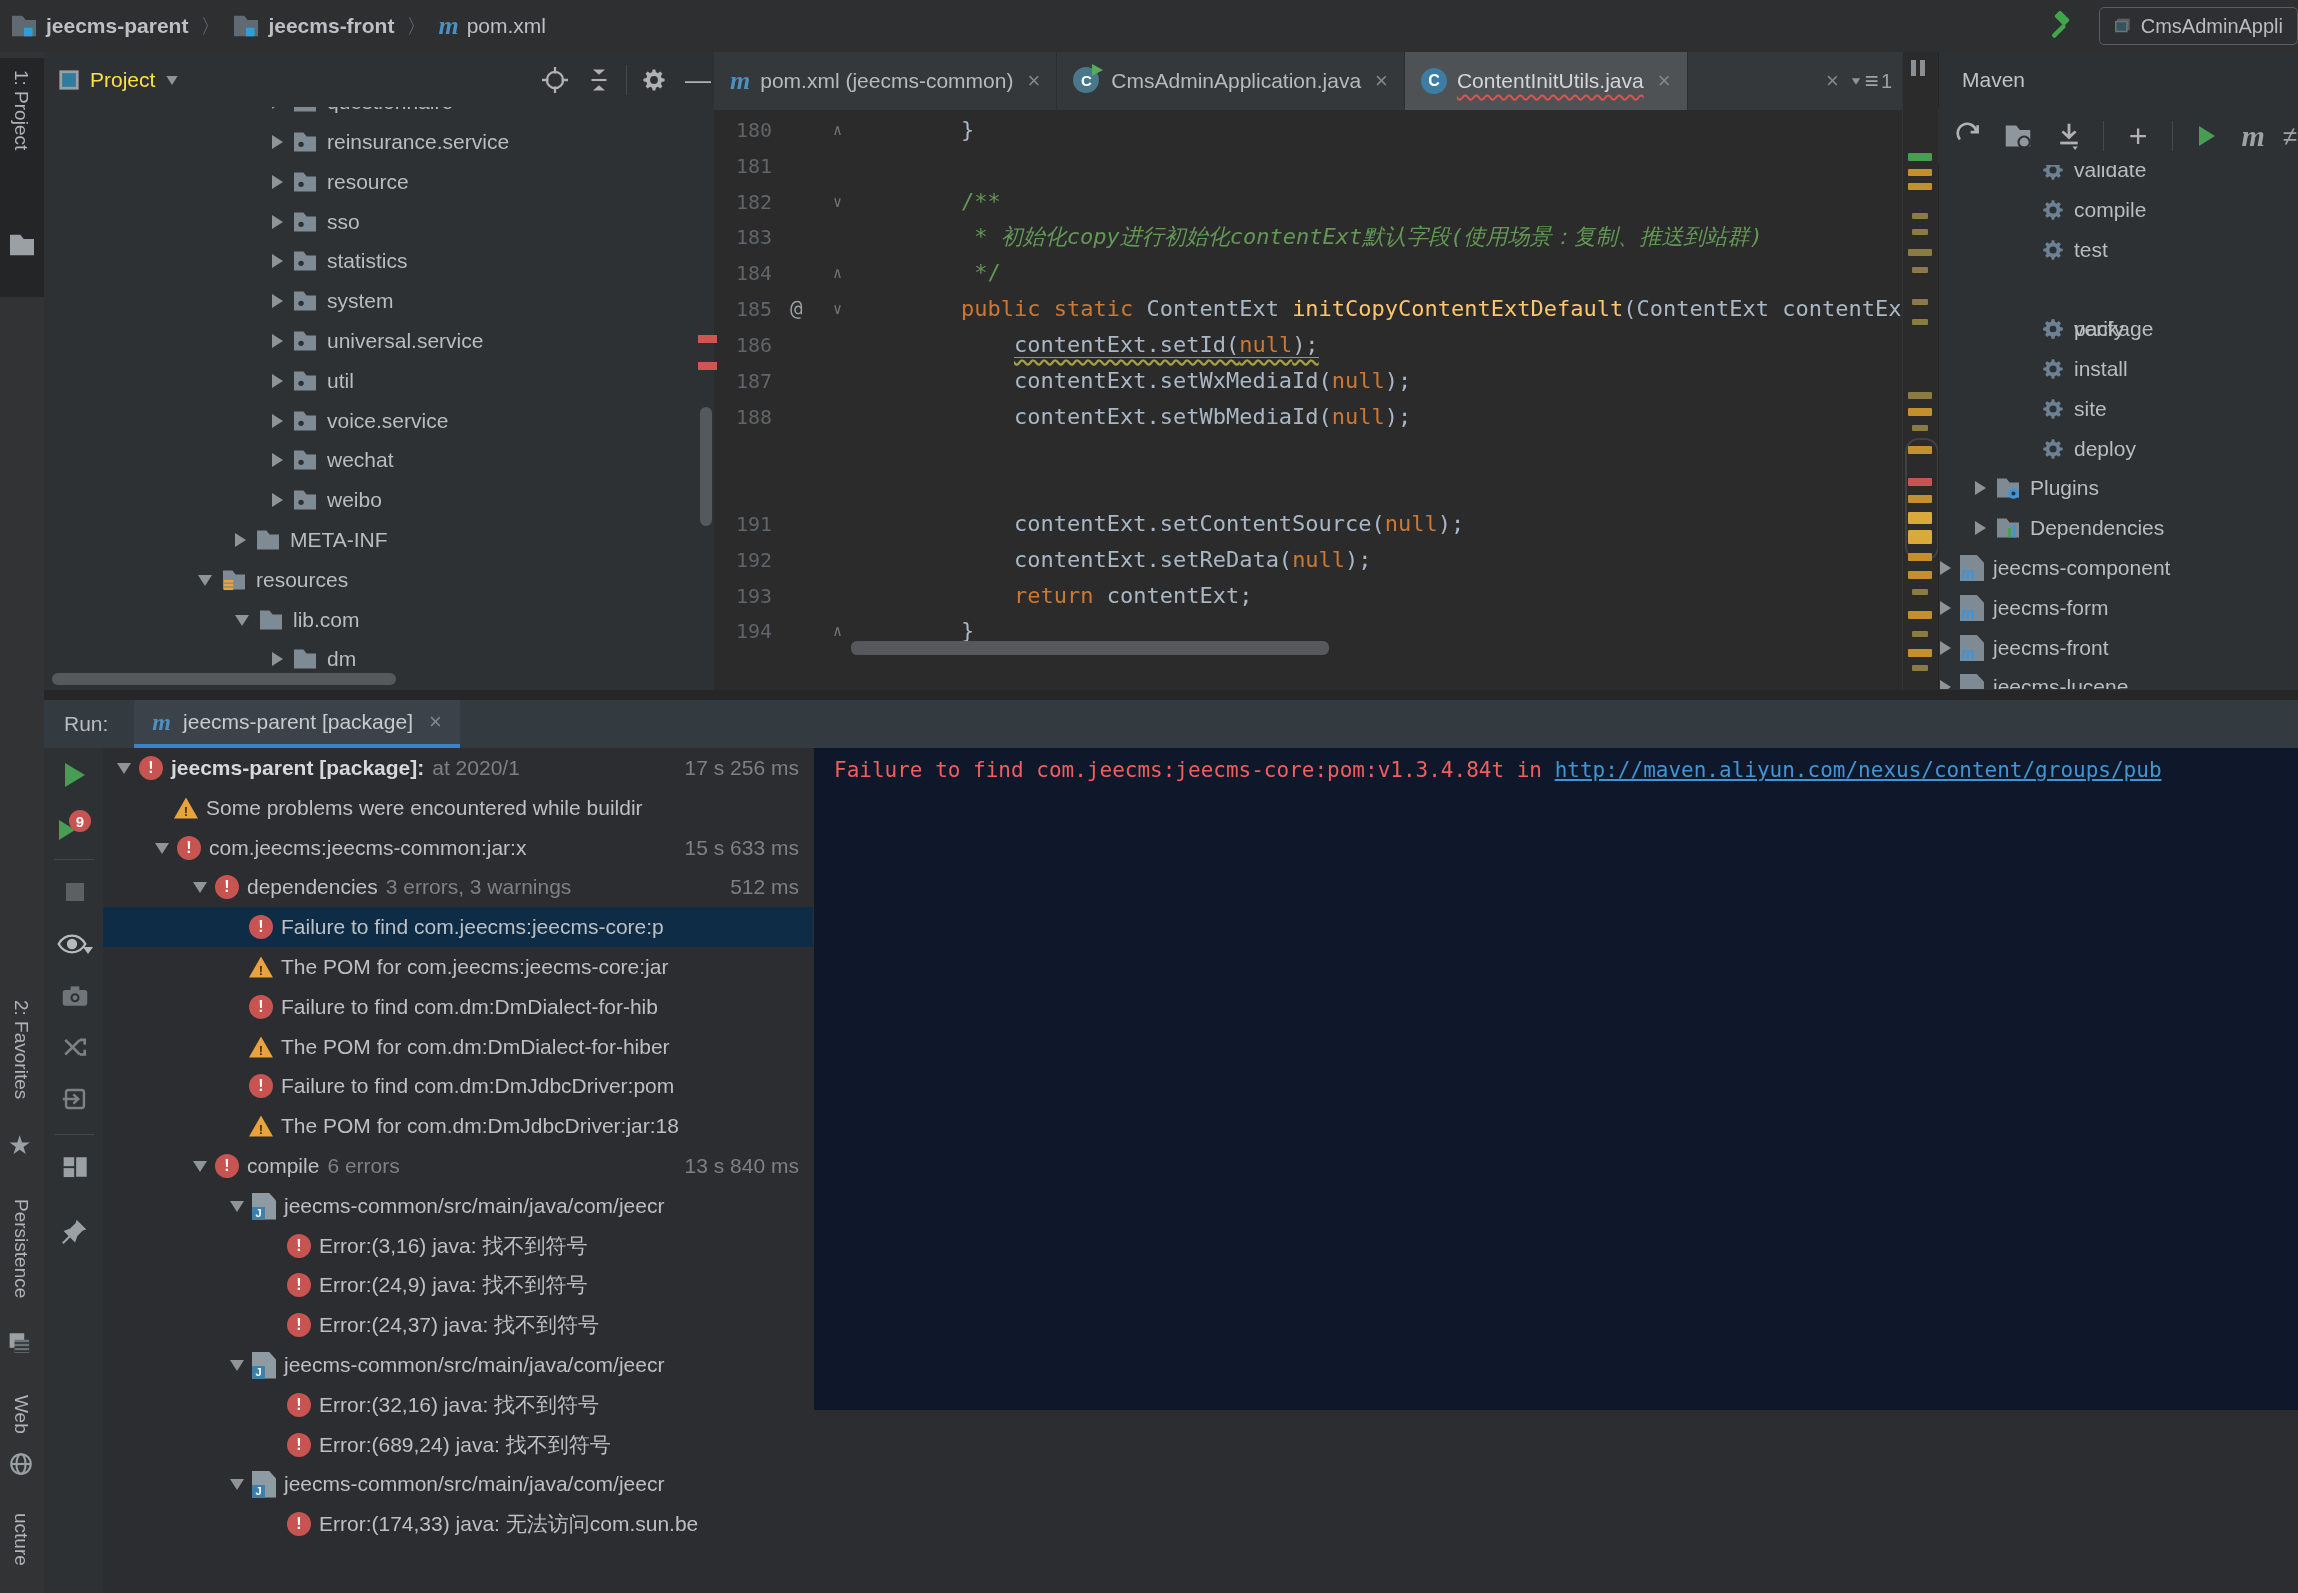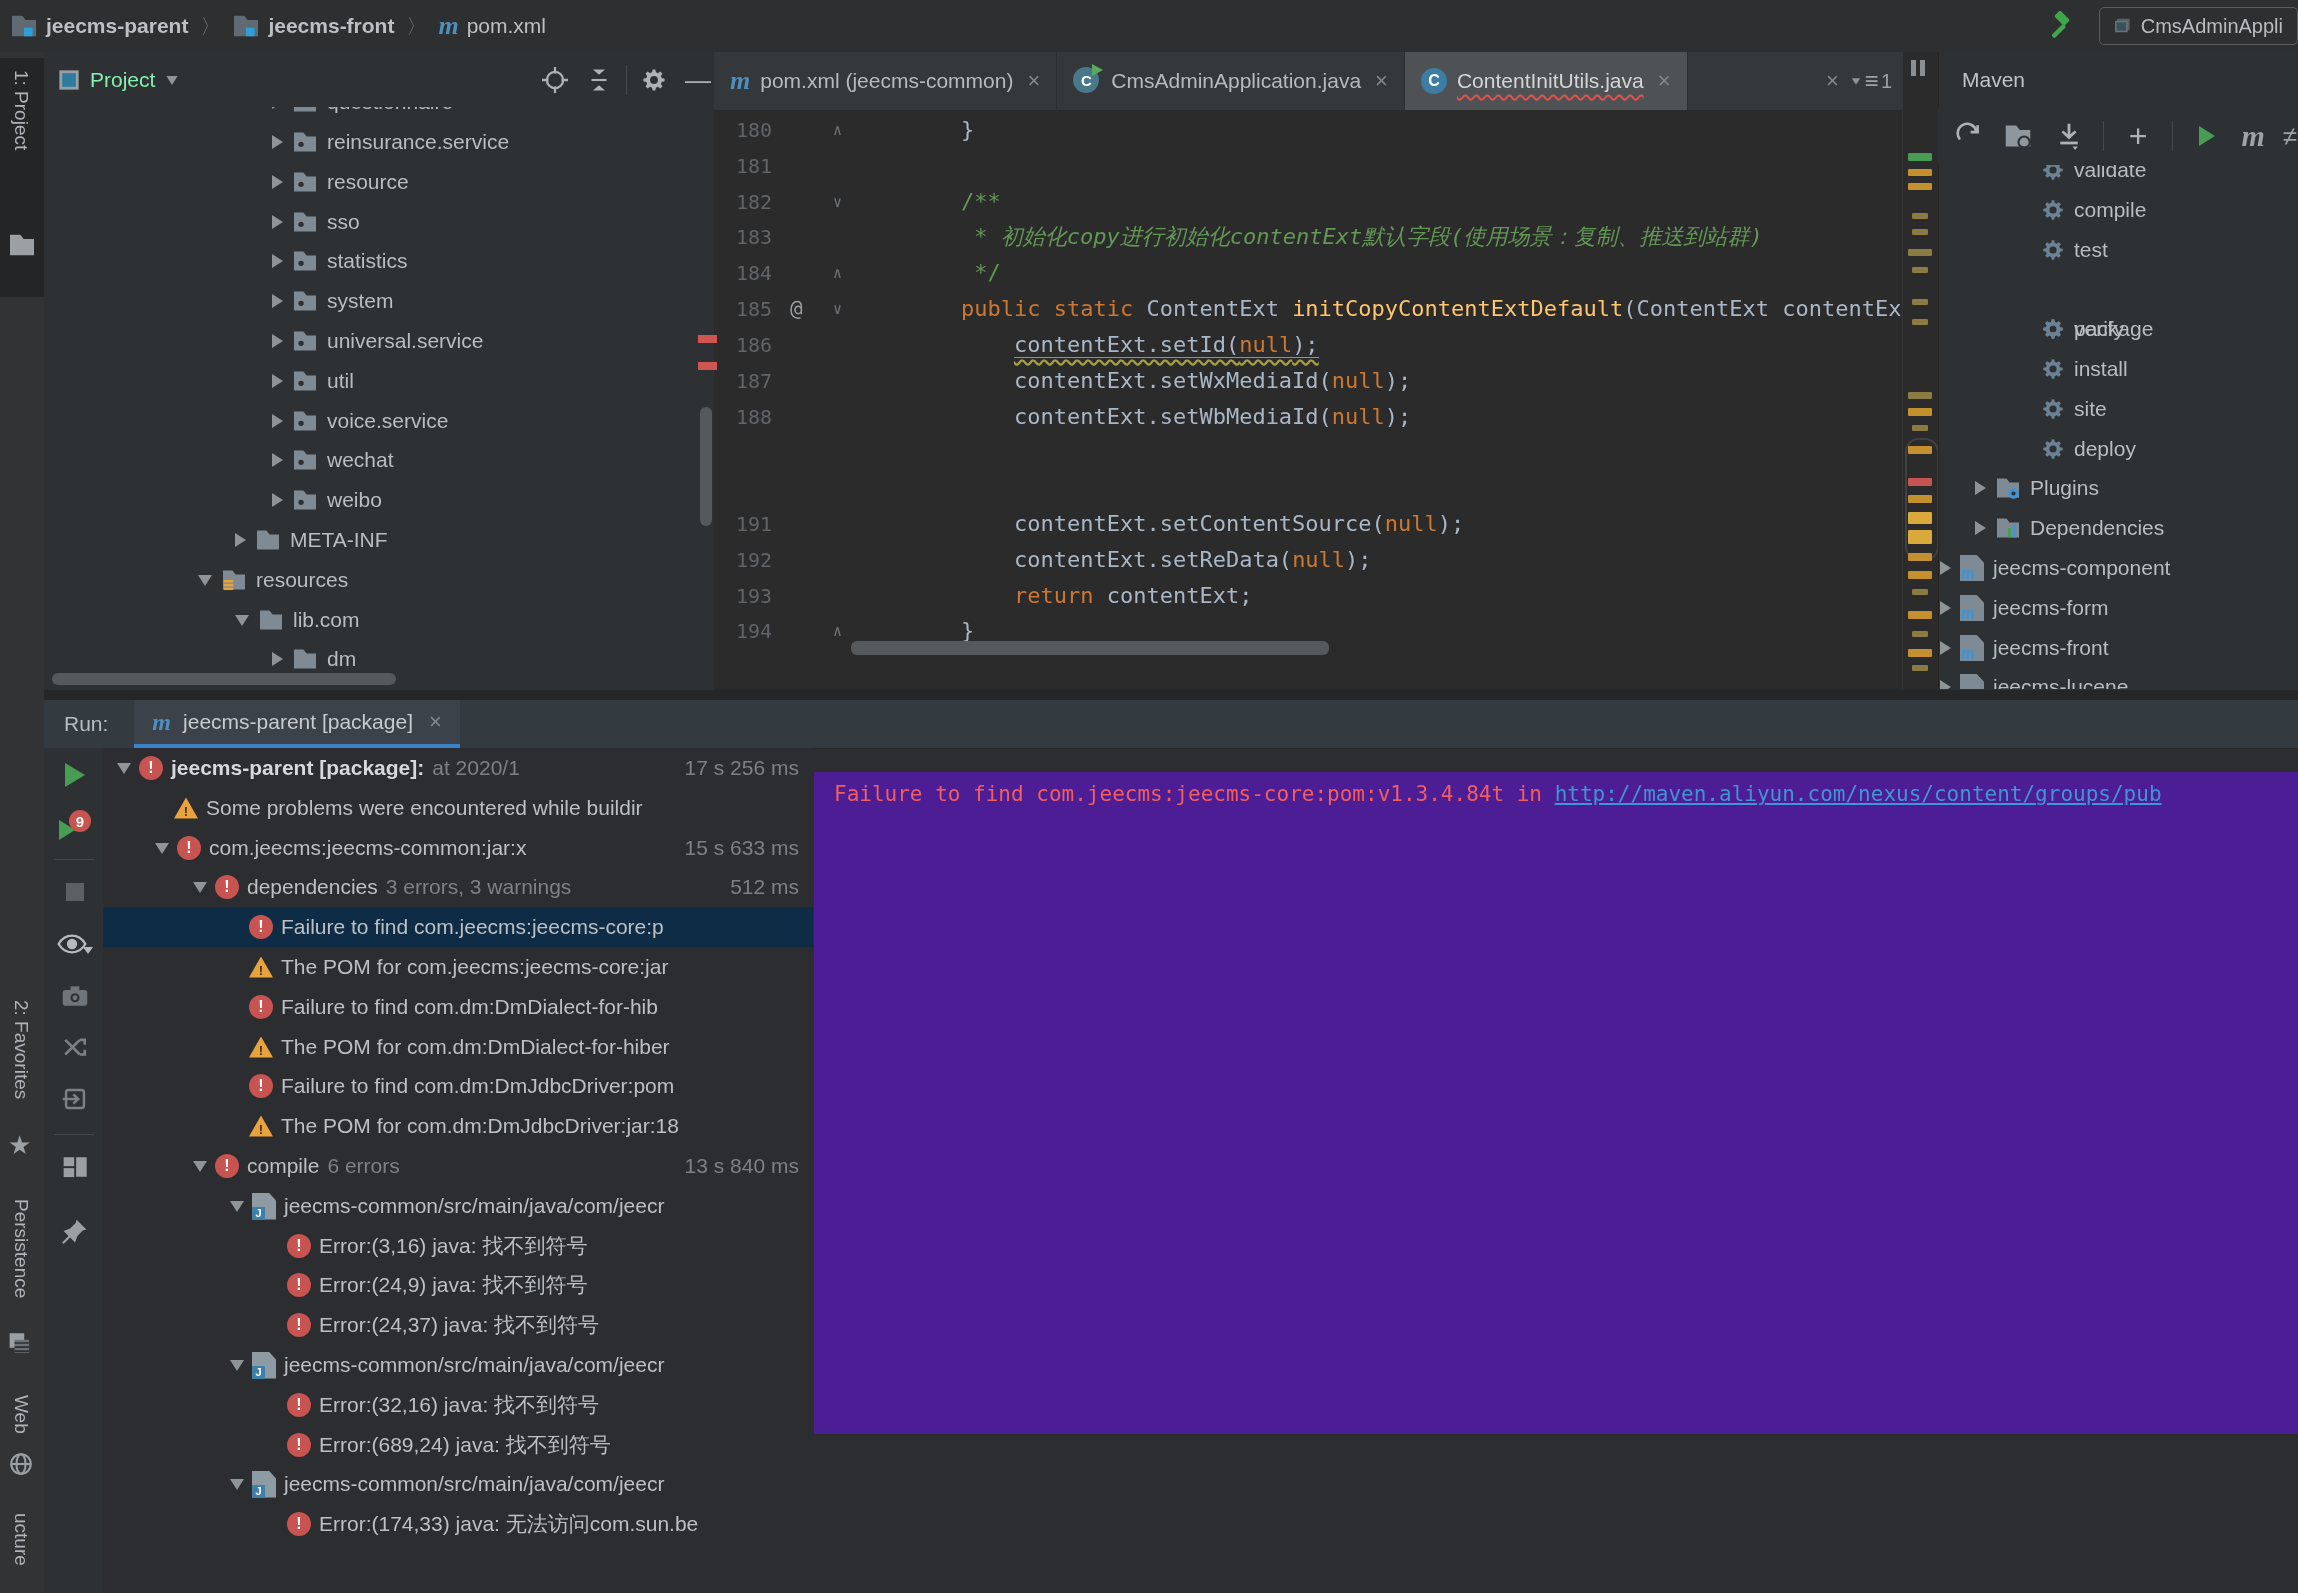--- a/index.html
+++ b/index.html
@@ -15,21 +15,21 @@
   #topbar-right{right:0;top:0;height:52px;display:flex;align-items:center;gap:24px;}
   #runconfig-box{display:flex;align-items:center;gap:10px;border:1px solid #5a5e60;border-radius:5px;
     height:36px;padding:0 14px;width:169px;overflow:hidden;white-space:nowrap;font-size:20px;color:#b9bdc1;}
   
   #leftstripe{left:0;top:52px;width:44px;height:1542px;background:#313335;border-right:1px solid #282a2c;}
   .vlabel{writing-mode:vertical-rl;font-size:19px;color:#b0b4b8;white-space:nowrap;}
   .stripe-btn-active{left:0;top:6px;width:44px;height:239px;background:#232527;}
   
   #project-panel{left:44px;top:52px;width:671px;height:638px;background:#2e3133;border-right:1px solid #232527;}
   #project-header{left:44px;top:52px;width:671px;height:56px;display:flex;align-items:center;gap:10px;padding-left:14px;box-sizing:border-box;}
-  #project-title{font-size:21px;color:#86efac;}
+  #project-title{font-size:21px;color:#fde047;}
   #project-tree{left:44px;top:107px;width:671px;height:565px;overflow:hidden;}
   .trow{position:absolute;height:40px;display:flex;align-items:center;gap:9px;white-space:nowrap;font-size:21px;color:#b9bdc1;}
   .arr{width:0;height:0;display:inline-block;}
   .arr.r{border-left:11px solid #8f9497;border-top:7px solid transparent;border-bottom:7px solid transparent;}
   .arr.d{border-top:11px solid #8f9497;border-left:7px solid transparent;border-right:7px solid transparent;}
   .arr.none{border:none;width:11px;}
   .hscroll{position:absolute;height:12px;border-radius:6px;background:#56595c;}
   .vscroll{position:absolute;width:12px;border-radius:6px;background:#56595c;}
   
   #editor{left:714px;top:52px;width:1188px;height:638px;background:#2b2b2b;}
@@ -66,21 +66,21 @@
      border-bottom:4px solid #3a83c9;box-sizing:border-box;font-size:21px;color:#c7cbce;}
   #run-toolbar{left:44px;top:748px;width:60px;height:846px;background:#2e3133;}
   .rtbtn{position:absolute;left:14px;width:34px;height:34px;display:flex;align-items:center;justify-content:center;}
   .rtsep{position:absolute;left:10px;width:40px;height:1px;background:#45494b;}
   #run-tree{left:103px;top:748px;width:710px;height:846px;overflow:hidden;background:#2b2d30;}
   .rrow{position:absolute;left:0;width:710px;height:40px;display:flex;align-items:center;gap:8px;white-space:nowrap;overflow:hidden;font-size:21px;color:#bcc0c3;}
   .rrow .time{position:absolute;right:14px;color:#7d8184;}
   .rrow .dim{color:#7d8184;}
   .rrow.sel{background:#0e2c45;}
   .bold{font-weight:bold;color:#d5d9dc;}
-  #console{left:814px;top:748px;width:1485px;height:662px;background:#4c1d95;margin-top:24px;}
+  #console{left:814px;top:748px;width:1485px;height:662px;background:#0f172a;}
   #console-line{position:absolute;left:20px;top:10px;font-family:"DejaVu Sans Mono",monospace;font-size:21px;white-space:nowrap;}
   .err-red{color:#f25e5e;}
   .link{color:#4095d5;text-decoration:underline;}
   
   .ic{display:inline-flex;align-items:center;justify-content:center;flex:none;}
   .circ{border-radius:50%;display:flex;align-items:center;justify-content:center;font-weight:bold;color:#fff;}
   .mword{font-family:"Liberation Serif",serif;font-style:italic;font-weight:bold;}
   .tbtn{display:flex;align-items:center;justify-content:center;width:34px;height:34px;}
   .gutter-red{position:absolute;width:19px;height:8px;background:#cf5550;}
 </style>

